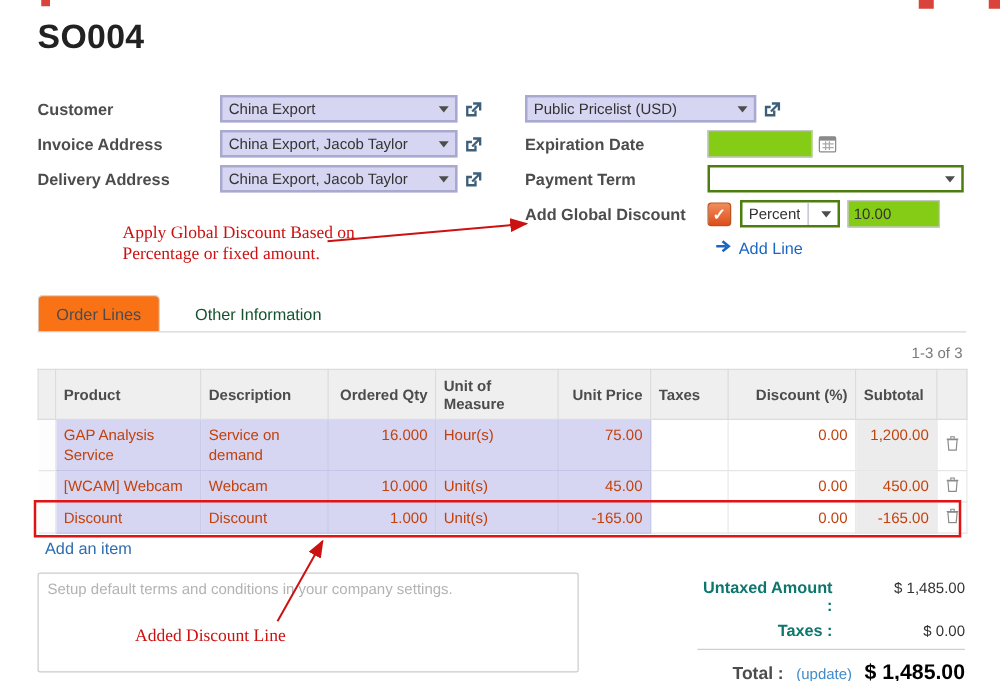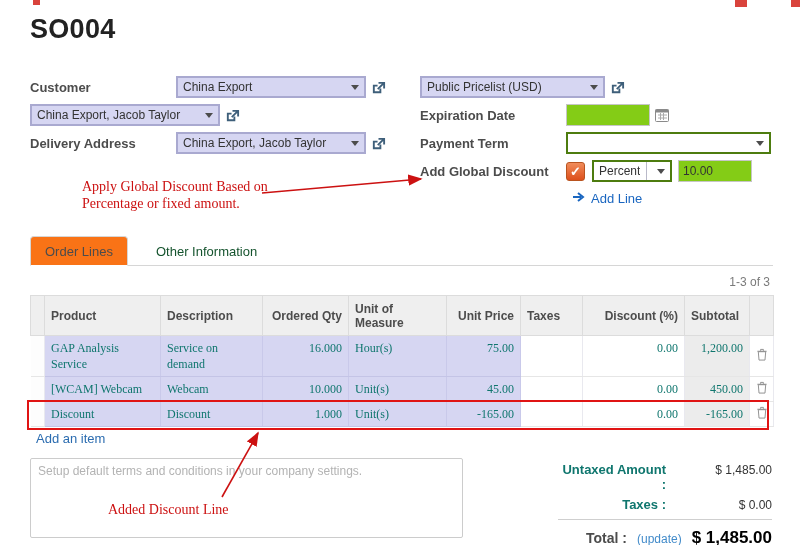--- a/index.html
+++ b/index.html
@@ -40,21 +40,21 @@
     display:flex; align-items:center; justify-content:center; }
   .checkbox::after { content:"✓"; color:#fff; font-size:13px; font-weight:bold; line-height:1; }
   .num-input { width:74px; margin-left:6px; }
 
   .add-line { position:absolute; left:572px; top:191px; display:flex; align-items:center; gap:5px;
     color:#1a66c0; font-size:13px; cursor:pointer; }
 
   
   .ann { position:absolute; color:#cc1111; font-family:"Liberation Serif", serif;
     font-size:14px; line-height:17px; z-index:5; }
-  .ann1 { left:82px; top:178px; }
+  .ann1 { left:98px; top:178px; }
   .ann2 { left:108px; top:501px; }
   .overlay-svg { position:absolute; left:0; top:0; pointer-events:none; z-index:6; }
   .row3-box { position:absolute; left:27px; top:400px; width:742px; height:30px;
     border:2px solid #e01414; z-index:4; pointer-events:none; }
 
   
   .tabs { position:absolute; left:30px; top:236px; width:743px; height:30px;
     border-bottom:1px solid #d6d6d6; }
   .tab-active { position:absolute; left:0; top:0; height:30px; min-width:97px; padding:0 14px;
     border:1px solid #d6d6d6; border-bottom:1px solid #fff; border-radius:4px 4px 0 0;
@@ -65,21 +65,21 @@
 
   .pager { position:absolute; right:33px; top:275px; font-size:12px; color:#7a7a7a; }
 
   
   .table-wrap { position:absolute; left:30px; top:295px; width:743px; }
   table.olines { border-collapse:collapse; table-layout:fixed; width:743px; font-size:12px; }
   .olines th { background:#efefef; font-weight:bold; color:#4c4c4c; text-align:left;
     border:1px solid #dcdcdc; padding:4px 6px; height:40px; vertical-align:middle; }
   .olines th.num { text-align:right; }
   .olines td { padding:4px 6px; vertical-align:top; line-height:16px;
-    border-bottom:1px solid #e6e6e6; border-right:1px solid #e9e9ef; color:#0f766e;font-family:Liberation Serif, serif; }
+    border-bottom:1px solid #e6e6e6; border-right:1px solid #e9e9ef; color:#c2410c; }
   .olines td.handle { background:#fdfdfd; padding:0; }
   .olines td.c-purple { background:#d6d6f2; border-bottom:1px solid #c4c4e6; border-right:1px solid #c9c9ea; }
   .olines td.c-sub { background:#ececec; text-align:right; }
   .olines td.num { text-align:right; }
   .olines td.trash-cell { text-align:center; vertical-align:middle; padding:2px; cursor:pointer; }
   .olines tr { cursor:pointer; }
 
   .add-item { position:absolute; left:36px; top:431px; font-size:13px; color:#2b6cb0; cursor:pointer; }
 
   
@@ -115,20 +115,21 @@
       <span class="caret"></span>
     </div>
     <span class="ext">
       <svg width="15" height="15" viewBox="0 0 16 16">
           <path d="M2 5v9h9V9h-2v3H4V7h3V5H2z" fill="#3e5f7a"></path>
           <path d="M8 2v2h3.6L6.5 9.1l1.4 1.4L13 5.4V9h2V2H8z" fill="#3e5f7a"></path>
         </svg>
     </span>
   </div>
   <div class="frow">
+    <label>Invoice Address</label>
     <div class="select purple w190">
       <span class="txt">China Export, Jacob Taylor</span>
       <span class="caret"></span>
     </div>
     <span class="ext">
       <svg width="15" height="15" viewBox="0 0 16 16">
           <path d="M2 5v9h9V9h-2v3H4V7h3V5H2z" fill="#3e5f7a"></path>
           <path d="M8 2v2h3.6L6.5 9.1l1.4 1.4L13 5.4V9h2V2H8z" fill="#3e5f7a"></path>
         </svg>
     </span>

